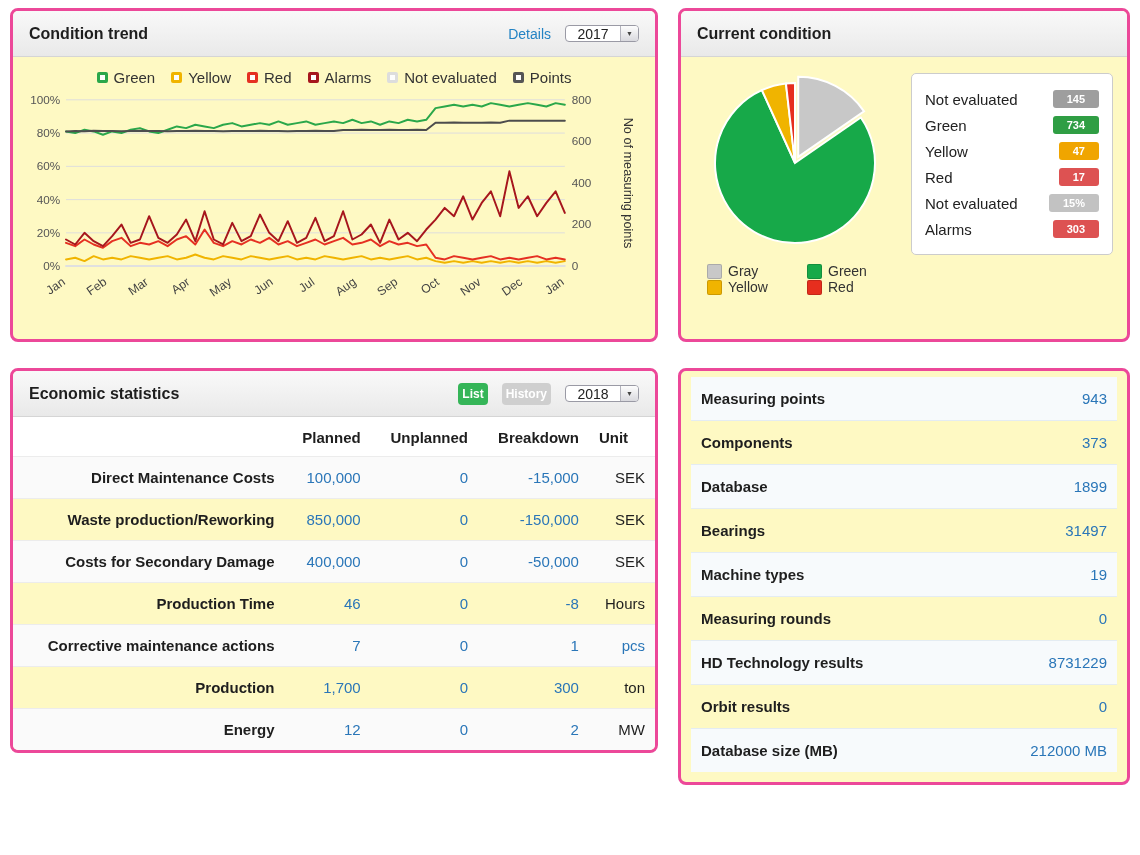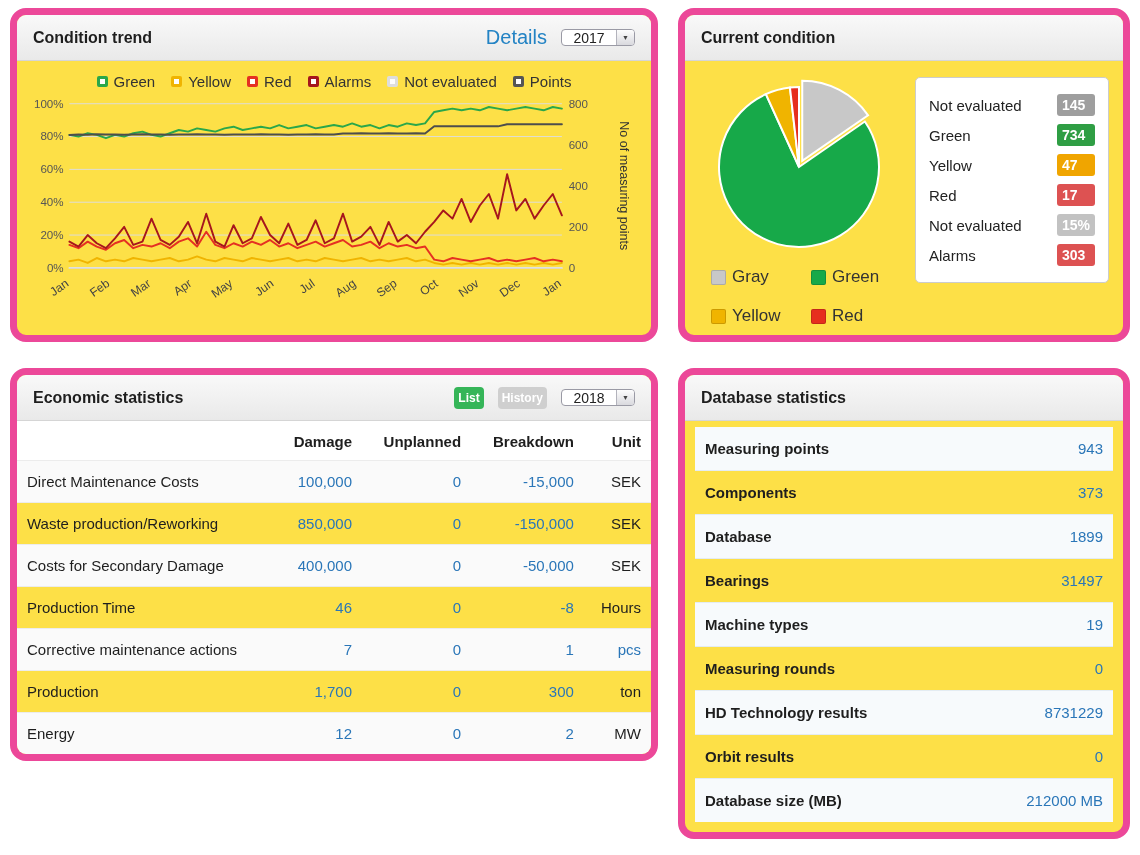--- a/index.html
+++ b/index.html
@@ -1,55 +1,55 @@
 <!DOCTYPE html>
 <html><head>
 <meta charset="utf-8">
 <style>
   *{box-sizing:border-box;margin:0;padding:0}
   html,body{background:#fff}
   body{font-family:"Liberation Sans",sans-serif;color:#333;width:1140px;height:855px;overflow:hidden}
   .page{padding:8px 10px}
   .grid{display:grid;grid-template-columns:648px 452px;gap:26px 20px;align-items:start}
-  .panel{border:7px solid #ec4899;border-radius:16px;background:#fde047;overflow:hidden}
+  .panel{border:3px solid #ec4899;border-radius:8px;background:#fef9c3;overflow:hidden}
   .panel-top{height:334px}
   .panel-header{display:flex;align-items:center;justify-content:space-between;padding:9px 16px;background:linear-gradient(#f9f9f9,#e9e9e9);border-bottom:1px solid #d5d5d5;min-height:46px}
   .panel-title{font-size:16px;font-weight:bold;color:#1e1e1e}
   .header-right{display:flex;align-items:center;gap:14px}
-  .link{color:#2383c4;text-decoration:none;font-size:20px;cursor:pointer}
+  .link{color:#2383c4;text-decoration:none;font-size:14px;cursor:pointer}
   .fake-select{display:inline-flex;align-items:stretch;border:1px solid #9a9aa5;border-radius:4px;background:#fff;height:17px;min-width:74px;cursor:pointer;overflow:hidden}
   .fs-value{display:flex;align-items:center;padding:0 8px;font-size:14px;color:#222;flex:1;justify-content:center}
   .fs-arrow{display:flex;align-items:center;justify-content:center;width:18px;background:linear-gradient(#fdfdfd,#d9d9de);border-left:1px solid #b3b3bc;font-size:7px;color:#444}
   
   .trend-body{padding:8px 8px 4px 8px}
   .chart-legend{display:flex;justify-content:center;gap:16px;font-size:15px;color:#333;margin:4px 0 6px}
   .legend-item{display:inline-flex;align-items:center;gap:6px}
   .swatch{width:15px;height:15px;display:inline-block;background:#fff;border-radius:2px}
   .swatch.outline{width:11px;height:11px;border:3px solid #888;background:#fdfdfd}
   .swatch.solid{border:1px solid rgba(0,0,0,.15)}
   #trend-svg{display:block;width:100%;height:auto}
   .tick{font-size:12px;fill:#555}
   .xlab{font-size:12.5px;fill:#444}
   .axis-title{font-size:13px;fill:#333}
   
   .cc-body{display:flex;padding:16px 14px 8px 16px;gap:8px}
   .pie-area{display:flex;flex-direction:column;align-items:flex-start}
-  .pie-legend{display:grid;grid-template-columns:96px 96px;gap:19px 4px;font-size:17px;margin:12px 0 0 10px}
+  .pie-legend{display:grid;grid-template-columns:96px 96px;gap:0 4px;font-size:14px;margin:12px 0 0 10px}
   .stats-box{margin-left:auto;width:202px;border:1px solid #ccc;border-radius:5px;background:#fff;padding:12px 13px;align-self:flex-start}
   .stat-row{display:flex;align-items:center;justify-content:space-between;padding:4px 0;font-size:15px;color:#222}
-  .stat-badge{display:inline-block;min-width:38px;text-align:left;color:#fff;font-size:14px;font-weight:bold;padding:3px 5px;border-radius:3px}
+  .stat-badge{display:inline-block;min-width:38px;text-align:right;color:#fff;font-size:11px;font-weight:bold;padding:3px 14px;border-radius:3px}
   
   .btn{border:none;border-radius:4px;color:#fff;font-size:12px;font-weight:bold;padding:4px 4px;cursor:pointer;font-family:inherit}
   .btn-green{background:#35b558}
   .btn-gray{background:#cfcfcf}
   .econ-table{width:100%;border-collapse:collapse;font-size:15px}
   .econ-table th{font-weight:bold;color:#1e1e1e;padding:12px 10px 10px;text-align:right;background:#fff}
-  .econ-table th.unit-h{text-align:right}
+  .econ-table th.unit-h{text-align:left}
   .econ-table td{padding:12px 10px;border-top:1px solid #ececec}
-  .econ-table td.lbl{font-weight:normal;color:#1e1e1e;text-align:left}
+  .econ-table td.lbl{font-weight:bold;color:#1e1e1e;text-align:right}
   .econ-table td.num{color:#2a76b8;text-align:right}
   .econ-table td.unit{text-align:right;color:#1e1e1e}
   .econ-table td.unit.blue{color:#2a76b8}
   .econ-table tbody tr:nth-child(odd){background:#fafafa}
   .total-row td.lbl{font-style:italic}
   .total-row td.num{font-weight:bold}
   
   .db-body{padding:6px 10px 10px}
   .db-row{display:flex;align-items:center;justify-content:space-between;padding:13px 10px;border-bottom:1px solid #e4ecf2;font-size:15px}
   .db-row:nth-child(odd){background:#f7fafc}
@@ -212,21 +212,21 @@
           <span class="fake-select">
             <span class="fs-value">2018</span>
             <span class="fs-arrow">▼</span>
           </span>
         </span>
       </header>
       <table class="econ-table">
         <thead>
           <tr>
             <th></th>
-            <th>Damage</th>
+            <th>Planned</th>
             <th>Unplanned</th>
             <th>Breakdown</th>
             <th class="unit-h">Unit</th>
           </tr>
         </thead>
         <tbody id="econ-body">
             <tr>
               <td class="lbl">Direct Maintenance Costs</td>
               <td class="num">100,000</td>
               <td class="num">0</td>
@@ -273,23 +273,20 @@
               <td class="num">12</td>
               <td class="num">0</td>
               <td class="num">2</td>
               <td class="unit">MW</td>
             </tr>
           </tbody>
       </table>
     </section>
 
     <section class="panel">
-      <header class="panel-header">
-        <span class="panel-title">Database statistics</span>
-      </header>
       <div class="db-body" id="db-body">
           <div class="db-row">
             <span class="db-label">Measuring points</span>
             <span class="db-value">943</span>
           </div>
           <div class="db-row">
             <span class="db-label">Components</span>
             <span class="db-value">373</span>
           </div>
           <div class="db-row">

